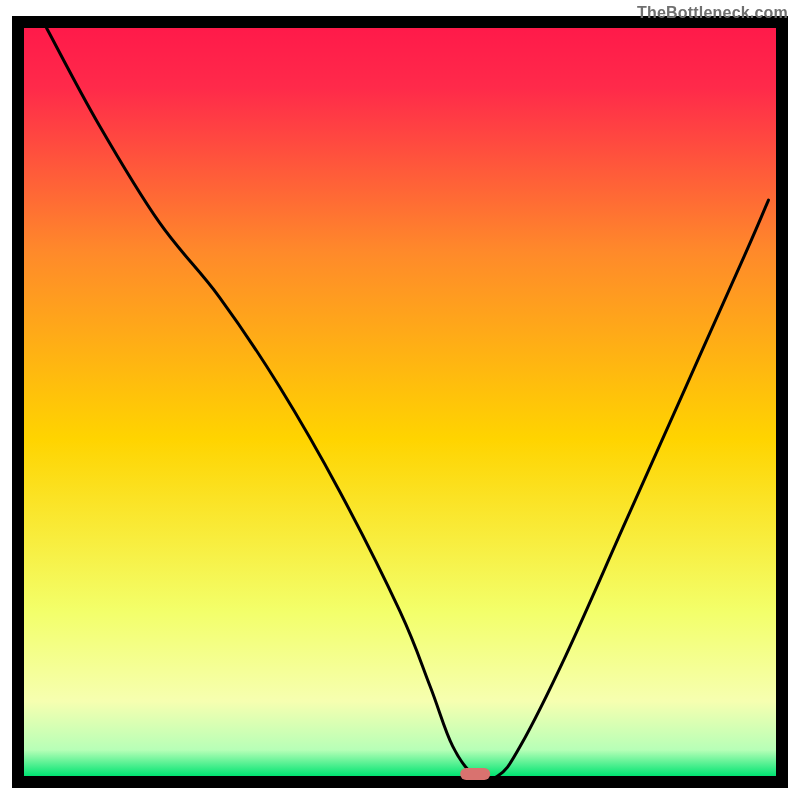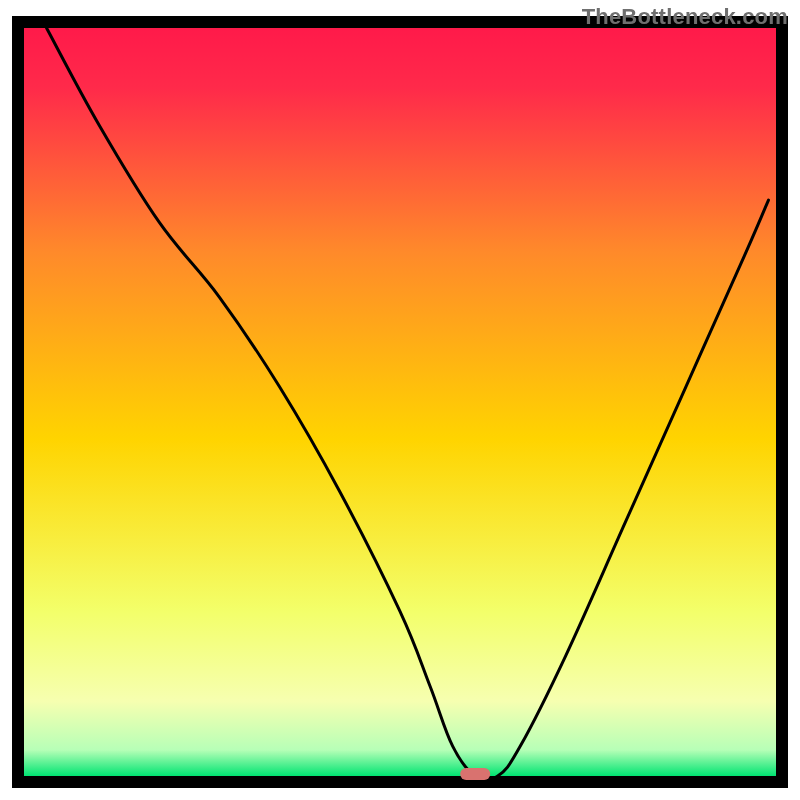--- a/index.html
+++ b/index.html
@@ -12,21 +12,21 @@
   }
   .chart-container {
     position: relative;
     width: 800px;
     height: 800px;
   }
   .watermark {
     position: absolute;
     top: 4px;
     right: 12px;
-    font-size: 22px;
+    font-size: 16px;
     font-weight: bold;
     color: #6f6f6f;
     font-family: Arial, Helvetica, sans-serif;
     z-index: 10;
     letter-spacing: 0.2px;
   }
   svg {
     display: block;
   }
 </style>

